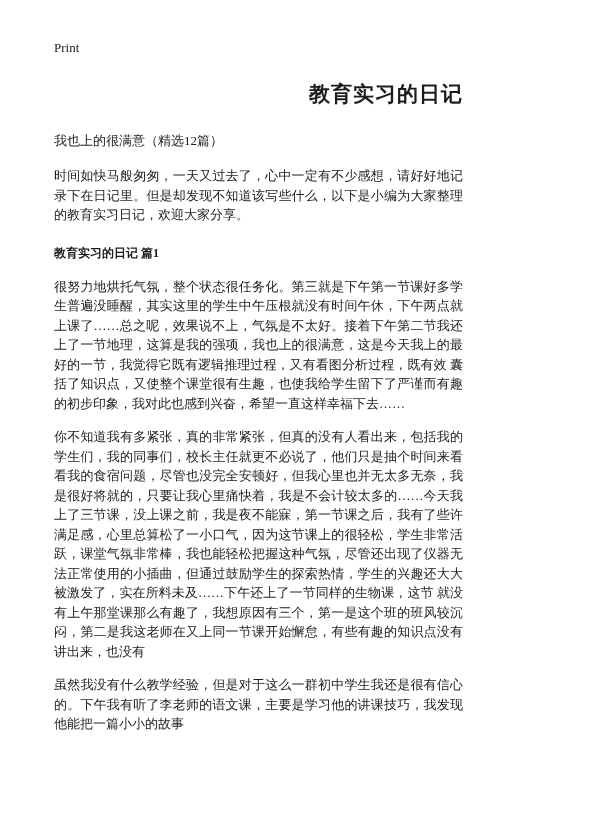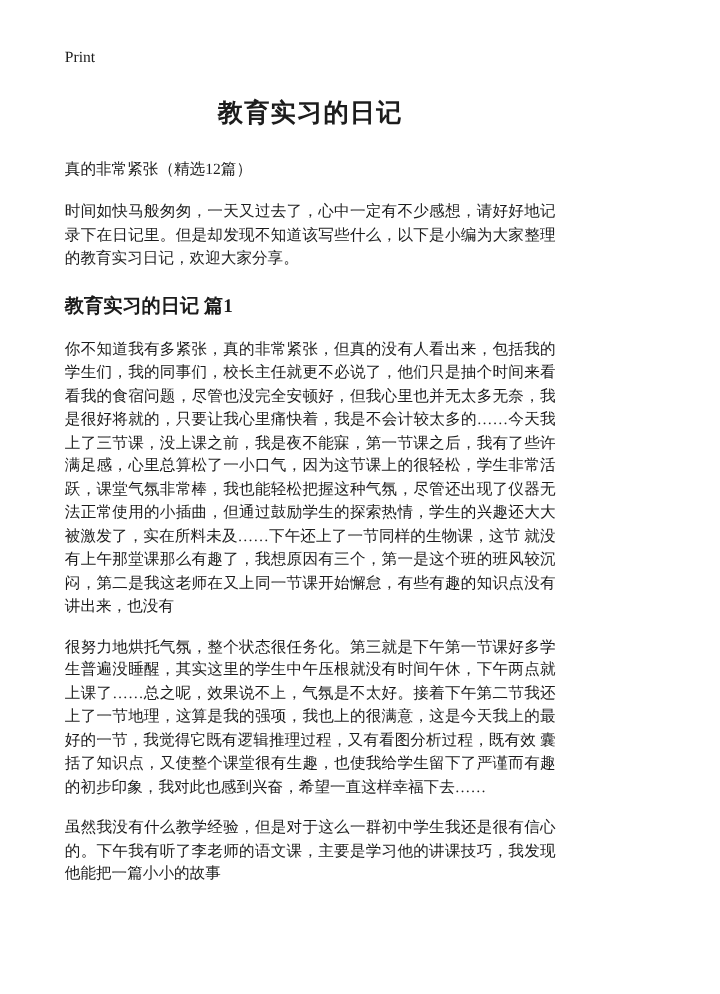--- a/index.html
+++ b/index.html
@@ -21,57 +21,57 @@
     padding: 40px 54px 0 54px;
     background: #ffffff;
   }
   .print-label {
     font-size: 13px;
     margin: 0 0 24px 0;
   }
   .doc-title {
     font-size: 21px;
     font-weight: bold;
-    text-align: center;
+    text-align: right;
     margin: 16px 0 24px 0;
     letter-spacing: 1px;
   }
   .subtitle {
     font-size: 13px;
     margin: 0 0 16px 0;
   }
   .para {
     font-size: 13px;
     line-height: 19.5px;
     text-align: justify;
     margin: 0 0 14px 0;
   }
   .heading {
-    font-size: 16px;
+    font-size: 12px;
     font-weight: bold;
     margin: 20px 0 15px 0;
   }
 </style>
 </head>
 <body>
 
 <div class="page">
 
   <div class="print-label">Print</div>
 
   <h1 class="doc-title">教育实习的日记</h1>
 
-  <p class="subtitle">真的非常紧张（精选12篇）</p>
+  <p class="subtitle">我也上的很满意（精选12篇）</p>
 
   <p class="para">时间如快马般匆匆，一天又过去了，心中一定有不少感想，请好好地记录下在日记里。但是却发现不知道该写些什么，以下是小编为大家整理的教育实习日记，欢迎大家分享。</p>
 
   <h2 class="heading">教育实习的日记 篇1</h2>
 
 
+  <p class="para">很努力地烘托气氛，整个状态很任务化。第三就是下午第一节课好多学生普遍没睡醒，其实这里的学生中午压根就没有时间午休，下午两点就上课了……总之呢，效果说不上，气氛是不太好。接着下午第二节我还上了一节地理，这算是我的强项，我也上的很满意，这是今天我上的最好的一节，我觉得它既有逻辑推理过程，又有看图分析过程，既有效 囊括了知识点，又使整个课堂很有生趣，也使我给学生留下了严谨而有趣的初步印象，我对此也感到兴奋，希望一直这样幸福下去……</p>
+
   <p class="para">你不知道我有多紧张，真的非常紧张，但真的没有人看出来，包括我的学生们，我的同事们，校长主任就更不必说了，他们只是抽个时间来看看我的食宿问题，尽管也没完全安顿好，但我心里也并无太多无奈，我是很好将就的，只要让我心里痛快着，我是不会计较太多的……今天我上了三节课，没上课之前，我是夜不能寐，第一节课之后，我有了些许满足感，心里总算松了一小口气，因为这节课上的很轻松，学生非常活跃，课堂气氛非常棒，我也能轻松把握这种气氛，尽管还出现了仪器无法正常使用的小插曲，但通过鼓励学生的探索热情，学生的兴趣还大大被激发了，实在所料未及……下午还上了一节同样的生物课，这节 就没有上午那堂课那么有趣了，我想原因有三个，第一是这个班的班风较沉闷，第二是我这老师在又上同一节课开始懈怠，有些有趣的知识点没有讲出来，也没有</p>
-
-  <p class="para">很努力地烘托气氛，整个状态很任务化。第三就是下午第一节课好多学生普遍没睡醒，其实这里的学生中午压根就没有时间午休，下午两点就上课了……总之呢，效果说不上，气氛是不太好。接着下午第二节我还上了一节地理，这算是我的强项，我也上的很满意，这是今天我上的最好的一节，我觉得它既有逻辑推理过程，又有看图分析过程，既有效 囊括了知识点，又使整个课堂很有生趣，也使我给学生留下了严谨而有趣的初步印象，我对此也感到兴奋，希望一直这样幸福下去……</p>
 
 
 
   <p class="para">虽然我没有什么教学经验，但是对于这么一群初中学生我还是很有信心的。下午我有听了李老师的语文课，主要是学习他的讲课技巧，我发现他能把一篇小小的故事</p>
 
 </div>
 
 </body></html>

